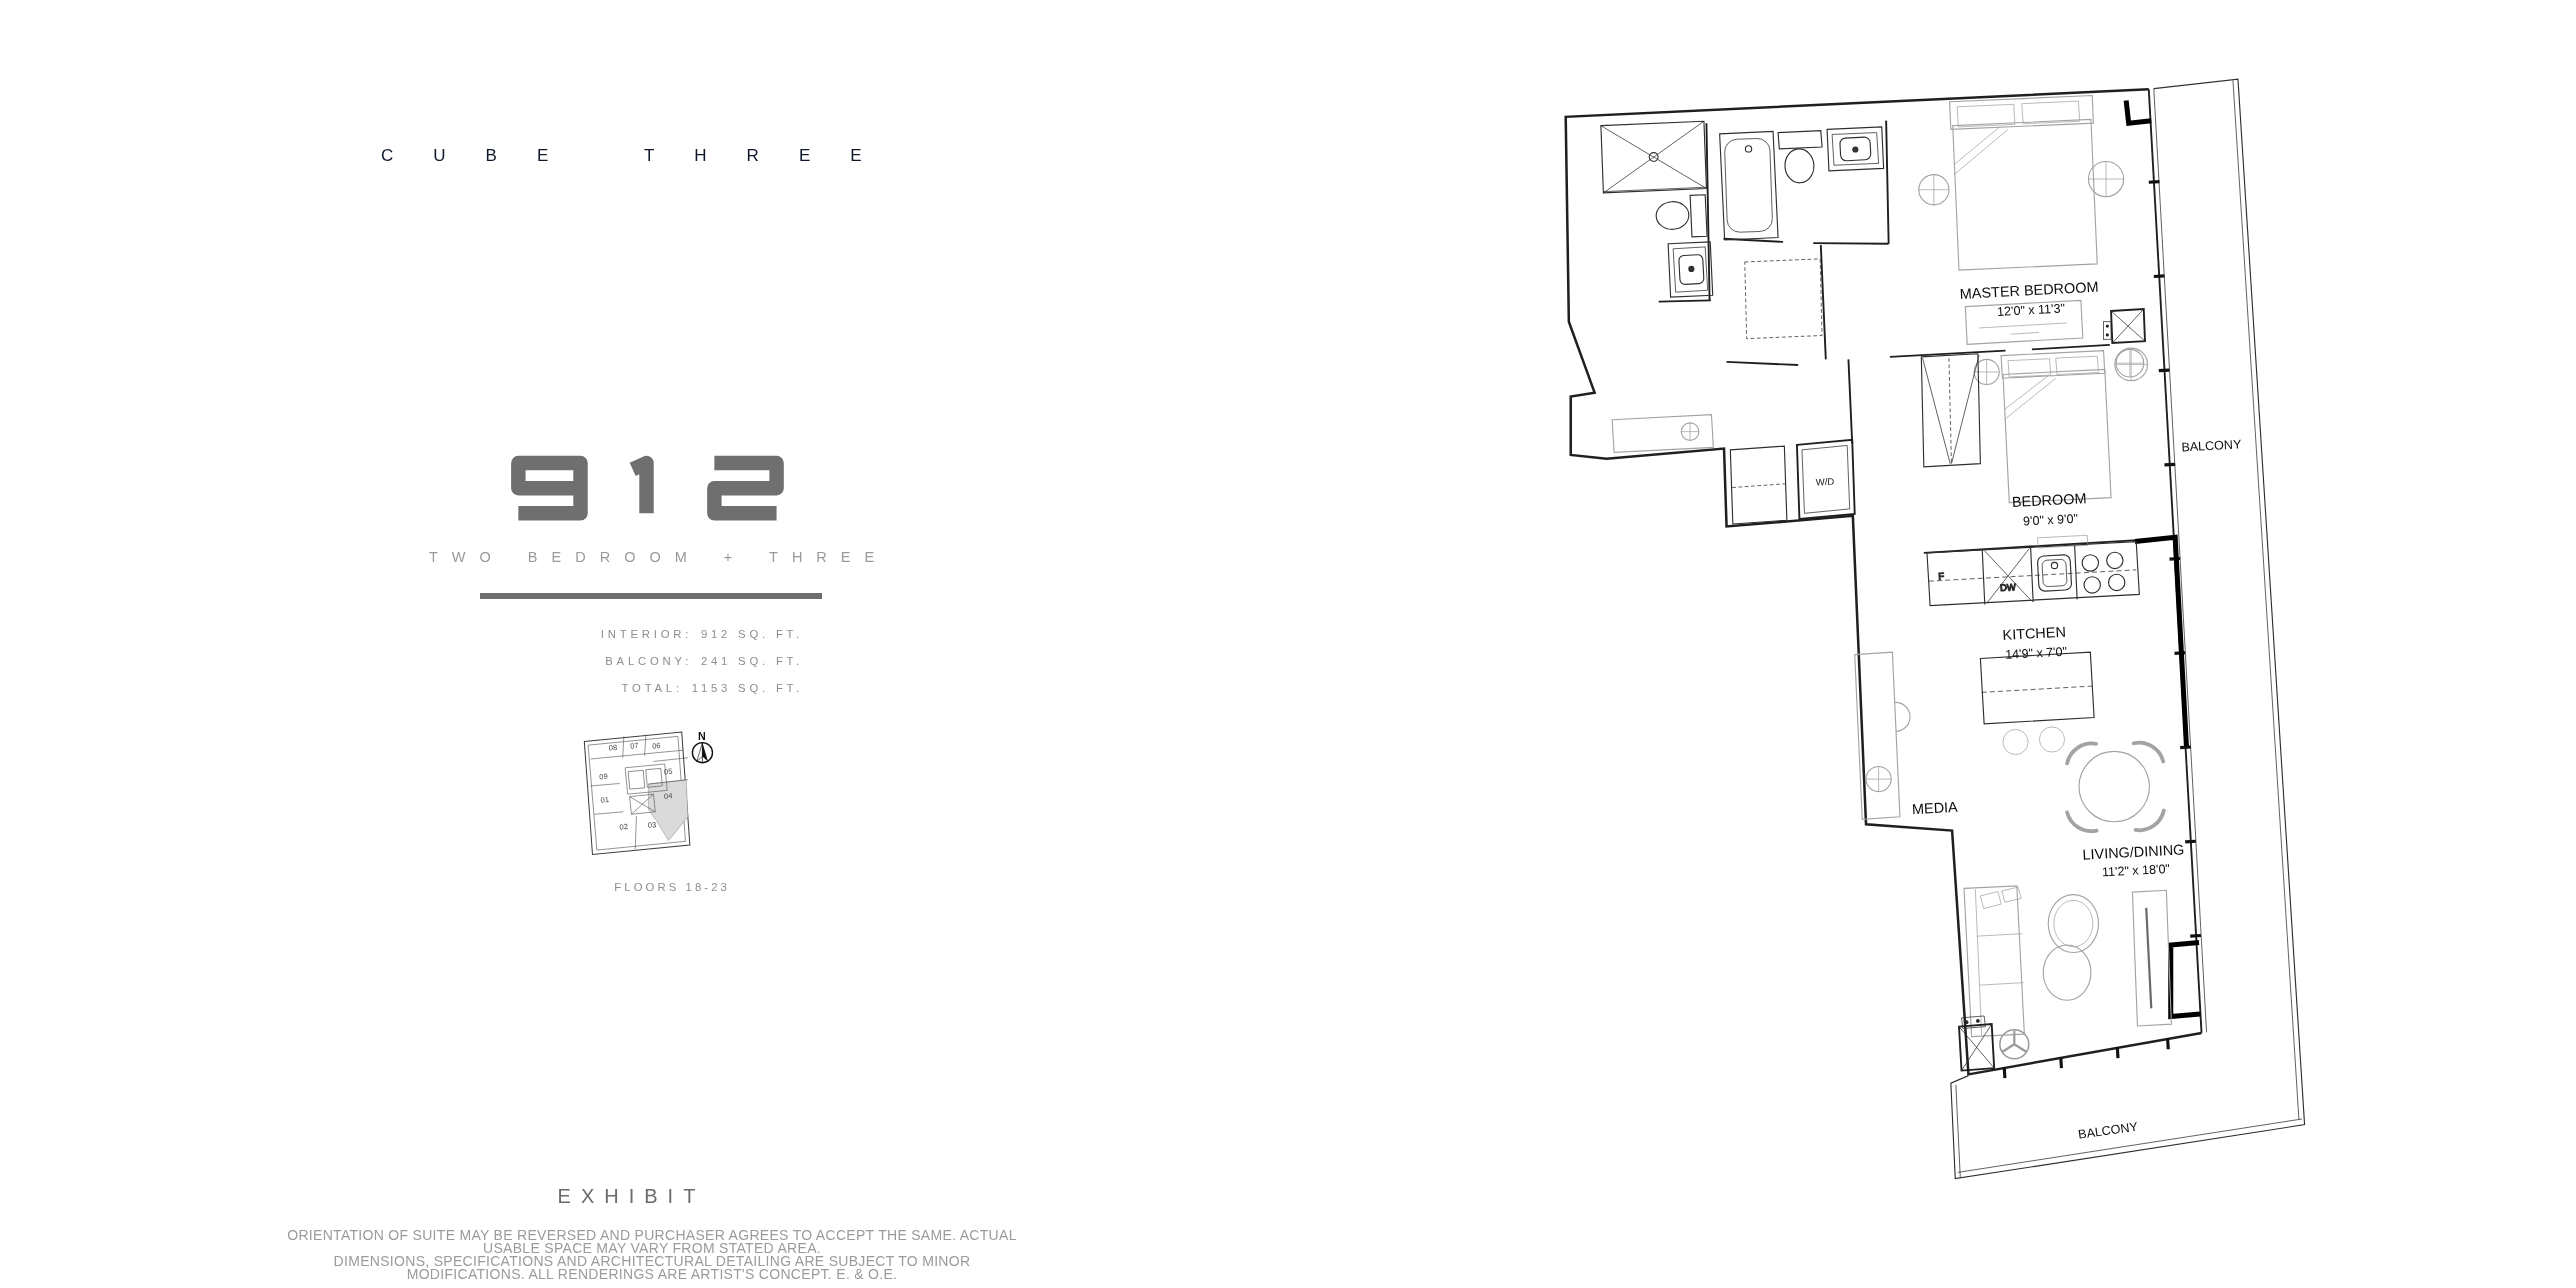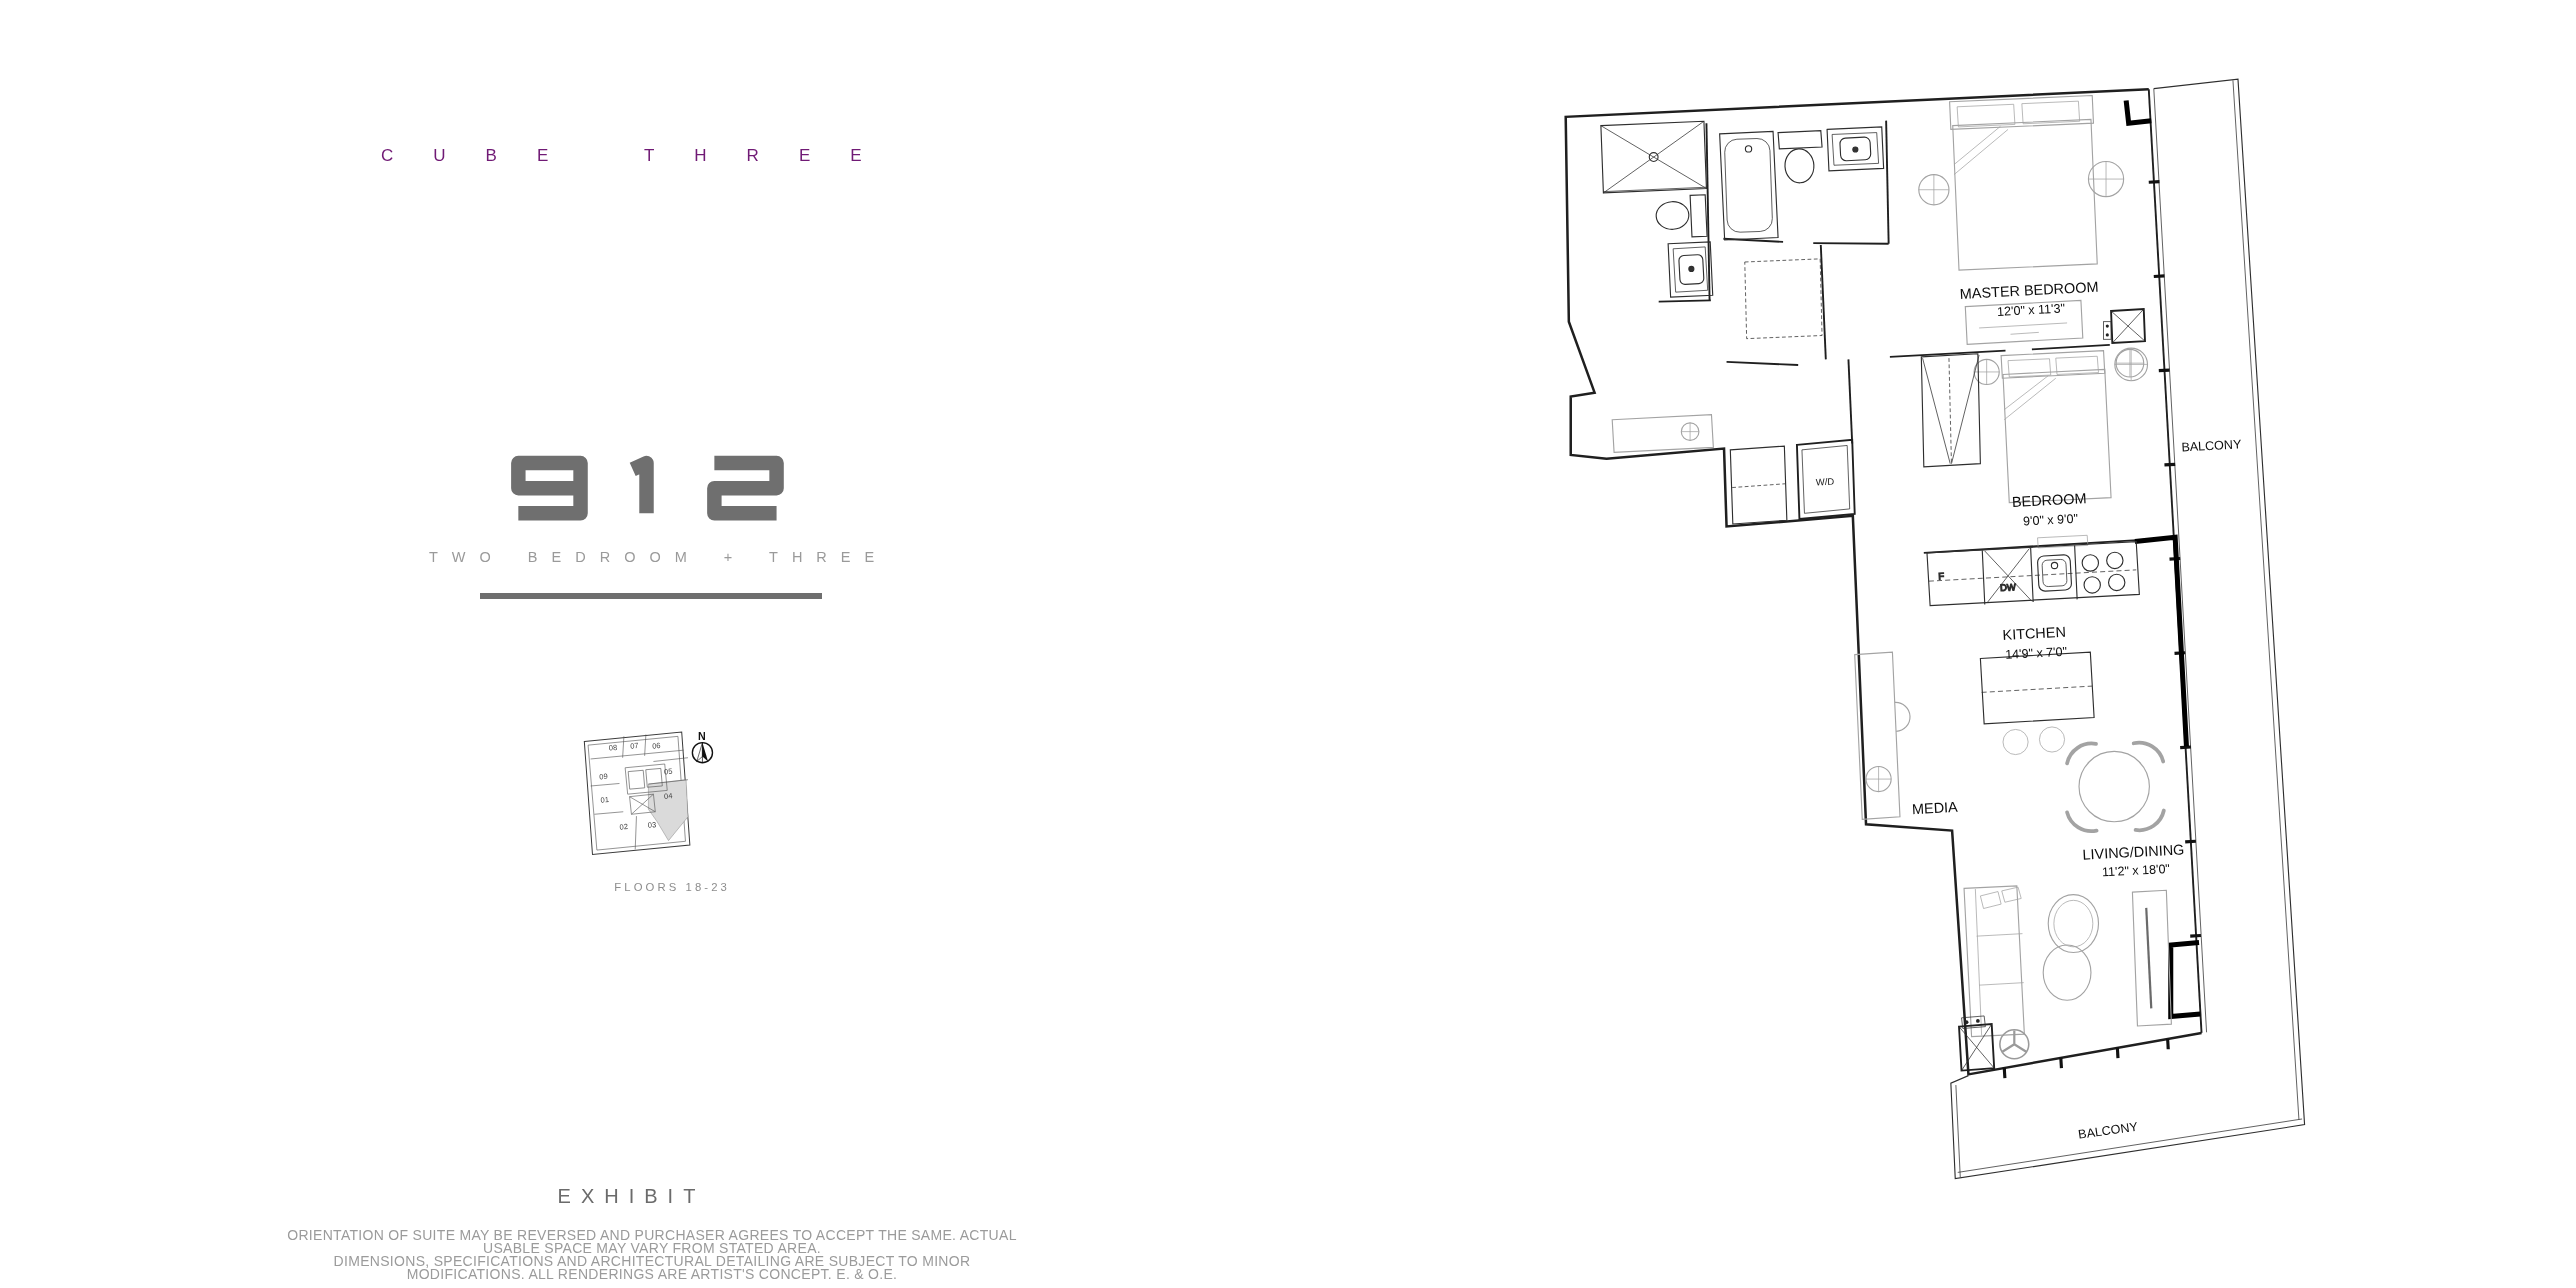--- a/index.html
+++ b/index.html
@@ -1,20 +1,20 @@
 <!DOCTYPE html>
 <html style="font-size:10px"><head>
 <meta charset="utf-8">
 <style>
   html,body{margin:0;padding:0;background:#fff;}
   #canvas{position:relative;width:2576px;height:1288px;background:#ffffff;overflow:hidden;
           font-family:"Liberation Sans",sans-serif;}
   .abs{position:absolute;white-space:nowrap;}
   
-  .brand{left:381px;top:146px;font-size:17px;color:#701a75;letter-spacing:40px;word-spacing:11.3px;font-weight:400;}
+  .brand{left:381px;top:146px;font-size:17px;color:#0f172a;letter-spacing:40px;word-spacing:11.3px;font-weight:400;}
   .subtitle{left:429px;top:549px;font-size:14.5px;color:#9a9a9a;letter-spacing:14px;word-spacing:5px;}
   .rule{left:480px;top:593px;width:342px;height:5.7px;background:#6e6e6e;}
   .stats{left:515px;top:621px;width:288px;text-align:right;font-size:11.3px;color:#8d8d8d;
          letter-spacing:3.8px;line-height:27px;}
   .stats .val{margin-left:8.8px;}
   .floors{left:542px;top:881px;width:188px;text-align:right;font-size:11.3px;color:#8d8d8d;letter-spacing:3.1px;}
   .exhibit{left:506px;top:1185px;width:251px;text-align:center;font-size:20px;color:#6b6b6b;letter-spacing:10px;}
   .disclaimer{left:275px;top:1229px;width:754px;text-align:center;font-size:14px;line-height:13px;
               color:#9b9b9b;letter-spacing:0.3px;white-space:normal;}
   
@@ -328,20 +328,31 @@
 
         <text class="dim" x="3520" y="716" text-anchor="middle" font-size="19" transform="rotate(-3 3520 716)">BALCONY</text>
         <text class="dim" x="3356" y="1806" text-anchor="middle" font-size="19" transform="rotate(-8 3356 1806)">BALCONY</text>
       </g>
     </g>
   </svg>
 
   <div class="abs subtitle">TWO BEDROOM + THREE</div>
   <div class="abs rule"></div>
 
+  <div class="abs stats">
+    <div>
+      <span>INTERIOR:</span><span class="val">912 SQ. FT.</span>
+    </div>
+    <div>
+      <span>BALCONY:</span><span class="val">241 SQ. FT.</span>
+    </div>
+    <div>
+      <span>TOTAL:</span><span class="val">1153 SQ. FT.</span>
+    </div>
+  </div>
 
   <div class="abs floors">FLOORS 18-23</div>
 
   <div class="abs exhibit">EXHIBIT</div>
 
   <div class="abs disclaimer">
     <div>ORIENTATION OF SUITE MAY BE REVERSED AND PURCHASER AGREES TO ACCEPT THE SAME.  ACTUAL USABLE SPACE MAY VARY FROM STATED AREA.</div>
     <div>DIMENSIONS, SPECIFICATIONS AND ARCHITECTURAL DETAILING ARE SUBJECT TO MINOR MODIFICATIONS. ALL RENDERINGS ARE ARTIST'S CONCEPT. E. &amp; O.E.</div>
   </div>
 

